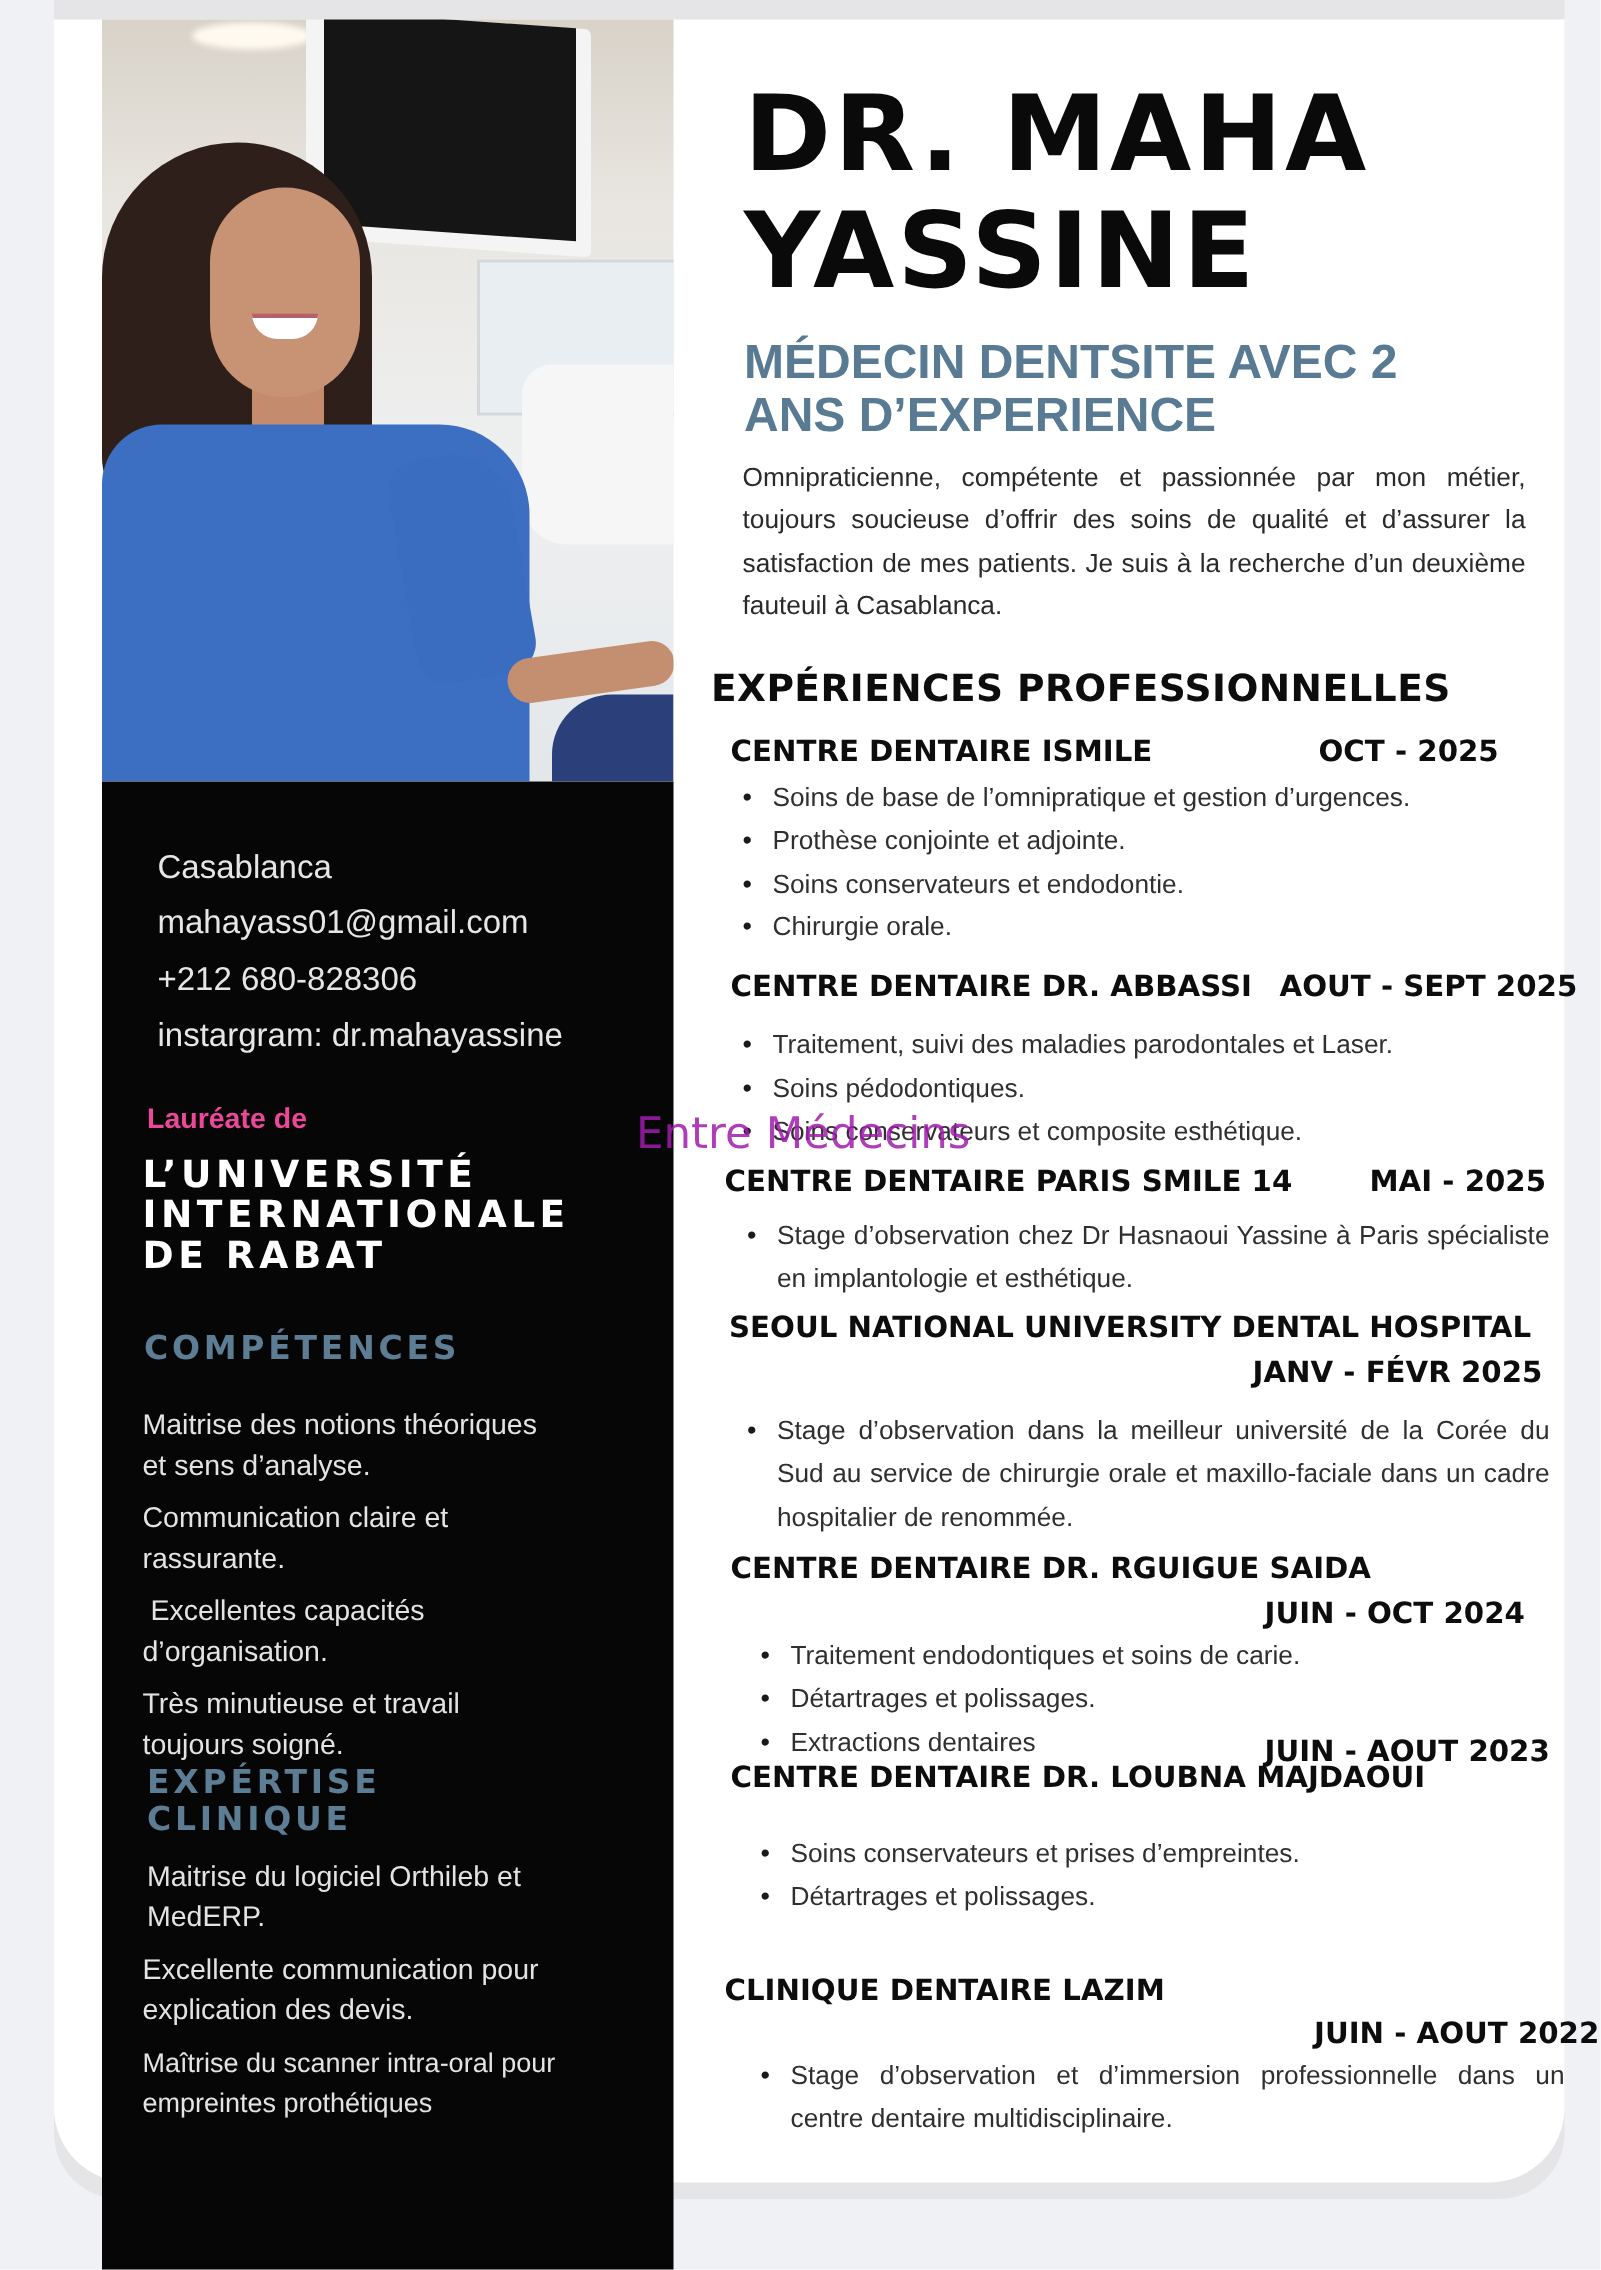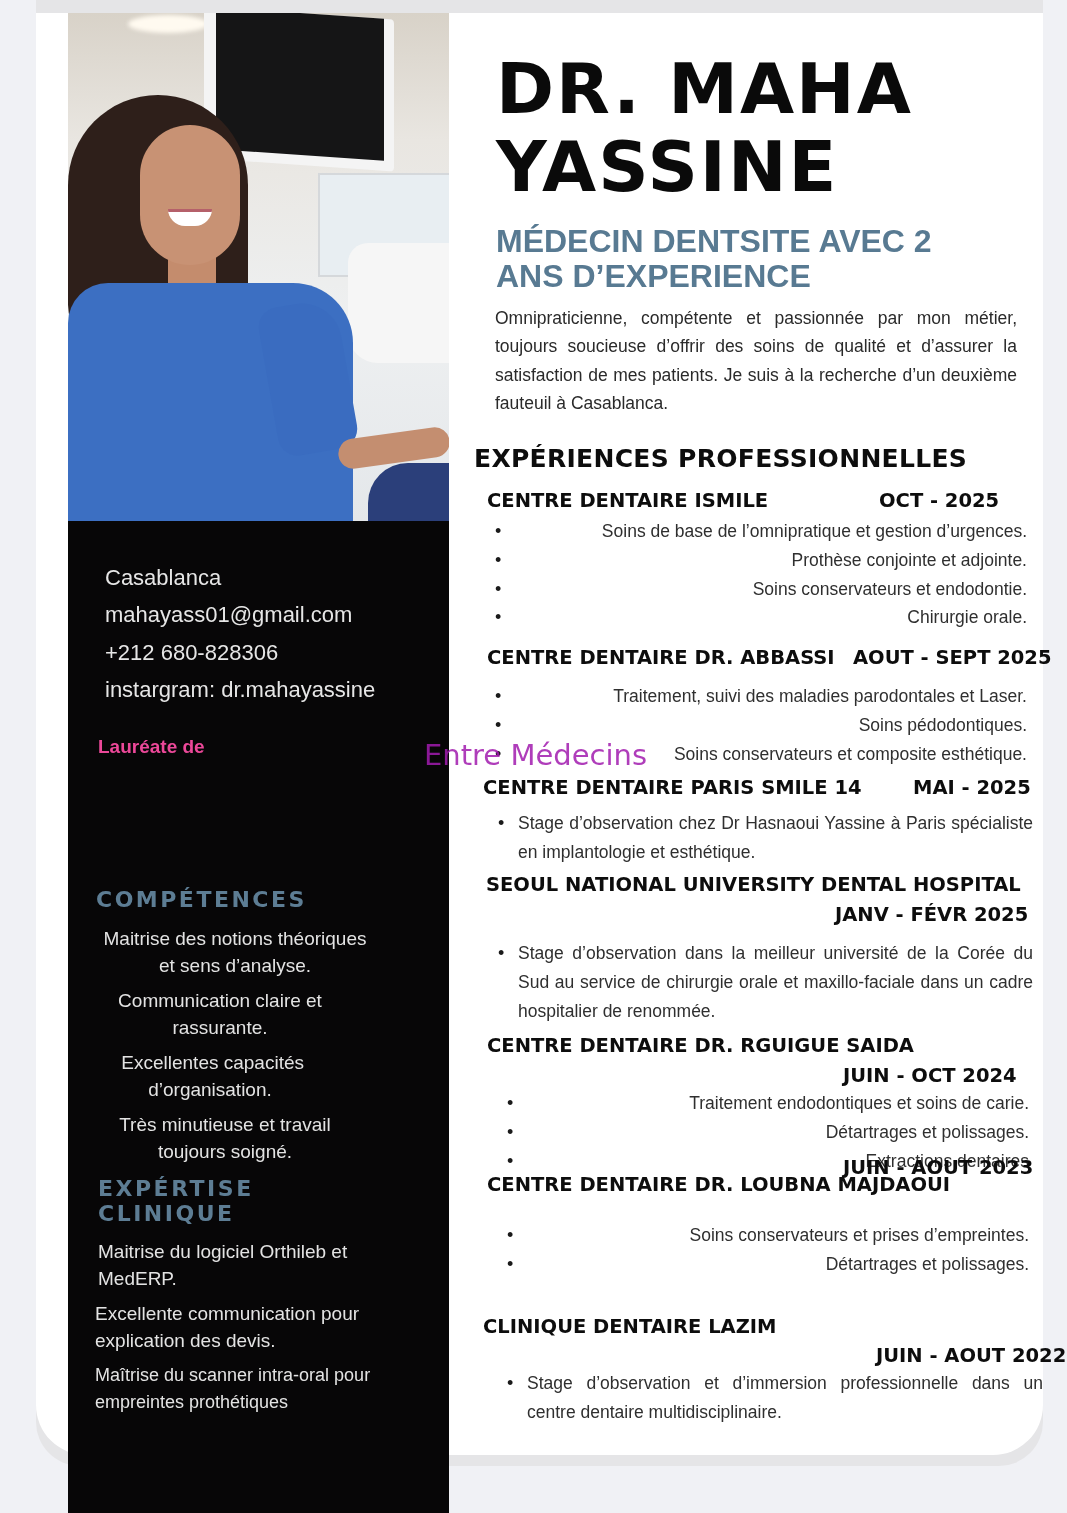--- a/index.html
+++ b/index.html
@@ -52,21 +52,21 @@
   .sec-items { position:absolute; left:27px; width:320px; font-size:19px; line-height:27px; color:#e3e3e3; }
   .sec-items .it { margin-bottom:8px; }
 
   
   .name { position:absolute; left:496px; top:50px; font-size:70px; font-weight:900; line-height:78px; color:#0a0a0a; letter-spacing:2px; font-family:"DejaVu Sans", sans-serif; }
   .subtitle { position:absolute; left:496px; top:224px; font-size:32px; font-weight:bold; line-height:35px; color:#587a92; width:540px; }
   .summary { position:absolute; left:495px; top:304px; width:522px; font-size:17.5px; line-height:28.3px; color:#2a2a2a; text-align:justify; }
   .exp-title { position:absolute; left:474px; top:444px; font-size:25px; font-weight:900; color:#0d0d0d; font-family:"DejaVu Sans", sans-serif; letter-spacing:0.3px; }
   .job { position:absolute; font-family:"DejaVu Sans", sans-serif; font-weight:900; font-size:19.5px; color:#0d0d0d; white-space:nowrap; }
   .bullets { position:absolute; margin:0; padding:0; list-style:none; font-size:17.5px; color:#2f2f2f; }
-  .bullets li { position:relative; padding-left:28px; line-height:28.8px;text-align:right; }
+  .bullets li { position:relative; padding-left:28px; line-height:28.8px; }
   .bullets li::before { content:"•"; position:absolute; left:8px; top:0; font-size:18px; color:#1a1a1a; }
   .bullets.just li { text-align: justify; }
 
   .watermark { position:absolute; left:424px; top:738px; font-size:29px; color:#a21caf; opacity:0.85; font-family:"DejaVu Sans", sans-serif; pointer-events:none; white-space:nowrap; }
 </style>
 </head>
 <body>
 
 <div class="card"></div>
 <div class="card-inner"></div>
@@ -89,23 +89,28 @@
 
 <div class="sidebar">
   <div class="contact">
     <div>Casablanca</div>
     <div>mahayass01@gmail.com</div>
     <div>+212 680-828306</div>
     <div>instargram: dr.mahayassine</div>
   </div>
 
   <div class="laureate">Lauréate de</div>
+  <div class="university">
+    <div>L’UNIVERSITÉ</div>
+    <div>INTERNATIONALE</div>
+    <div>DE RABAT</div>
+  </div>
 
   <div class="sec-title" style="top:366px;">COMPÉTENCES</div>
-  <div class="sec-items" style="top:404px;text-align:center;">
+  <div class="sec-items" style="top:416px;">
     <div class="it" style="width:280px;">Maitrise des notions théoriques et sens d’analyse.</div>
     <div class="it" style="width:250px;">Communication claire et rassurante.</div>
     <div class="it" style="width:230px; white-space:pre-wrap;"> Excellentes capacités d’organisation.</div>
     <div class="it" style="width:260px;">Très minutieuse et travail toujours soigné.</div>
   </div>
 
   <div class="sec-title" style="top:655px; left:30px;">
     <div>EXPÉRTISE</div>
     <div>CLINIQUE</div>
   </div>

